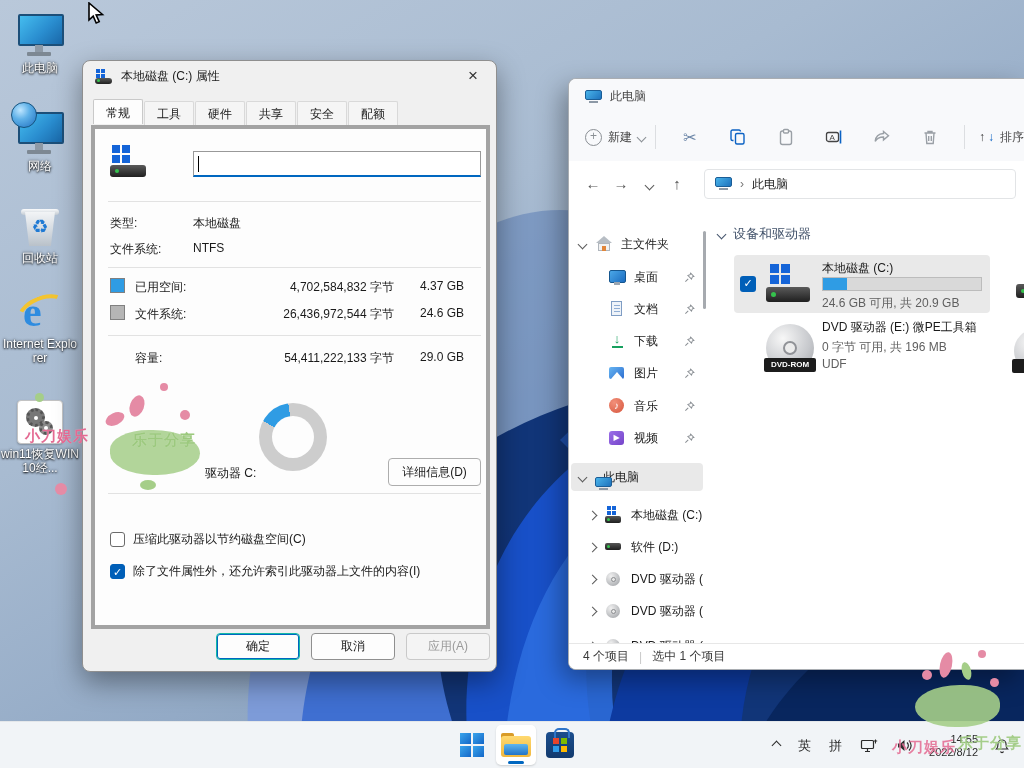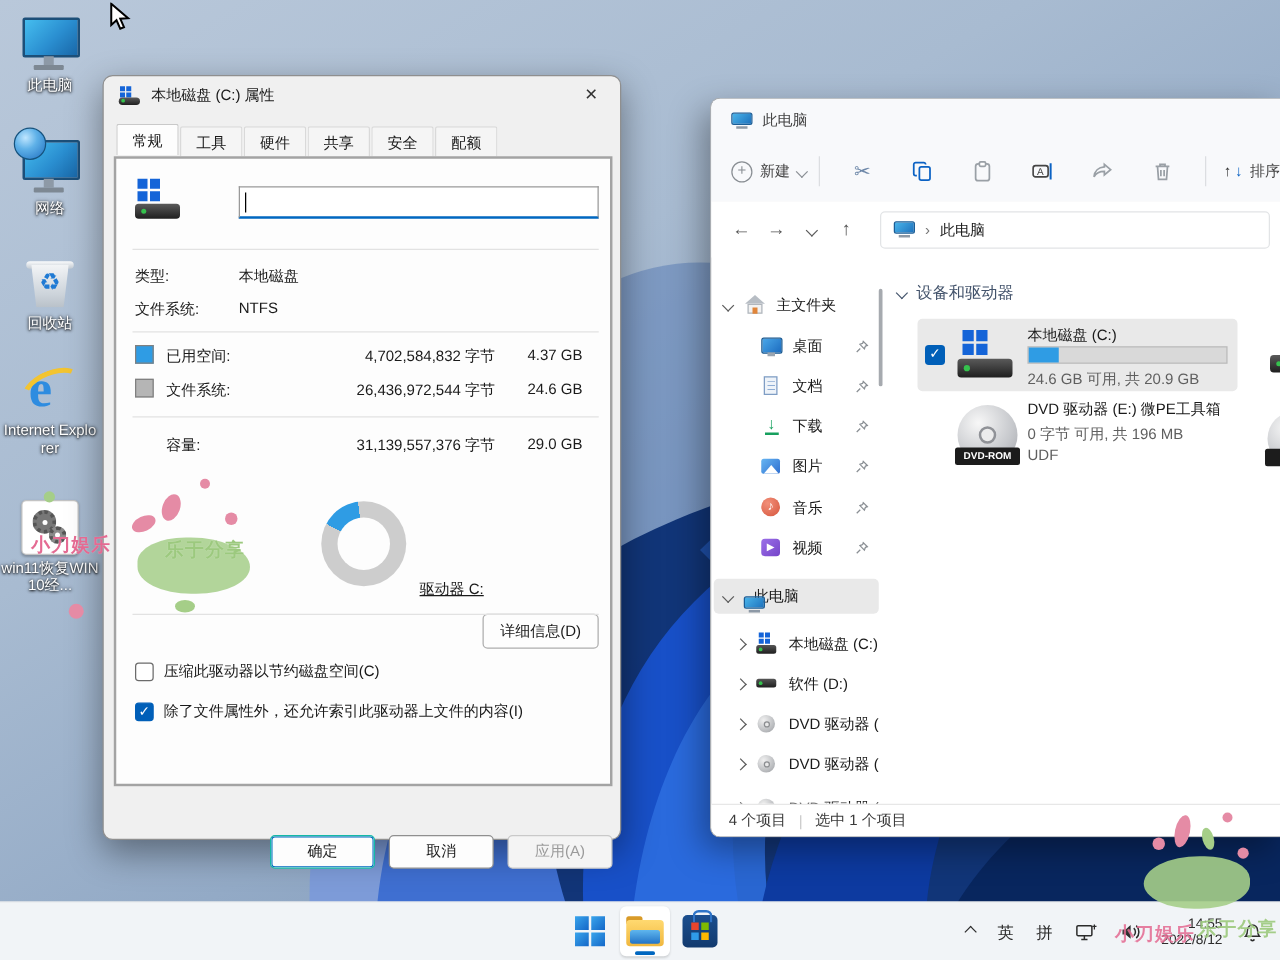--- a/index.html
+++ b/index.html
@@ -61,40 +61,40 @@
           border:1px solid #8f8f8f;border-radius:8px;box-shadow:0 10px 28px rgba(0,0,0,.4);box-sizing:border-box;}
   .dlg-titlebar{position:absolute;left:0;top:0;right:0;height:30px;display:flex;align-items:center;padding:0 12px;}
   .dlg-title{font-size:12px;margin-left:8px;}
   .dlg-close{position:absolute;right:6px;top:2px;width:34px;height:26px;text-align:center;line-height:26px;
              font-size:17px;color:#333;border-radius:4px;}
   .tabs{position:absolute;left:10px;top:40px;height:25px;display:flex;}
   .tab{padding:4px 12px 3px;font-size:12px;border:1px solid #d9d9d9;border-bottom:none;background:#f5f5f5;
        margin-right:1px;border-radius:2px 2px 0 0;position:relative;}
   .tab.active{background:#fdfdfd;border-color:#c9c9c9;padding-top:5px;top:-2px;z-index:3;}
   .tabpage{position:absolute;left:8px;top:64px;width:399px;height:504px;background:#fdfdfd;
-           border:2px solid #a3a3a3;box-sizing:border-box;z-index:2;}
+           border:4px solid #a3a3a3;box-sizing:border-box;z-index:2;}
   .drive32{position:relative;width:36px;height:32px;}
   .winlogo{position:absolute;display:grid;grid-template-columns:1fr 1fr;grid-template-rows:1fr 1fr;gap:2px;}
   .winlogo i{background:#1464d8;}
   .drive-body{position:absolute;border-radius:3px;background:linear-gradient(180deg,#5a5a5a,#1f1f1f);}
   .drive-body .led{position:absolute;left:5px;top:50%;margin-top:-2px;width:4px;height:4px;border-radius:50%;background:#35c24d;}
   .vol-input{position:absolute;left:98px;top:22px;width:288px;height:26px;background:#fff;border:1px solid #999;
              border-bottom:2px solid #0067c0;box-sizing:border-box;}
   .vol-input .caret{position:absolute;left:4px;top:4px;width:1px;height:16px;background:#000;}
   .sep{position:absolute;left:13px;width:373px;height:1px;background:#e2e2e2;}
   .flabel{position:absolute;font-size:12px;}
   .swatch{position:absolute;width:15px;height:15px;border:1px solid #808080;box-sizing:border-box;}
   .bytes{position:absolute;right:92px;text-align:right;}
   .gbs{position:absolute;right:22px;text-align:right;}
   .donut{position:absolute;left:164px;top:274px;width:68px;height:68px;border-radius:50%;}
   .donut .hole{position:absolute;left:13px;top:13px;width:42px;height:42px;border-radius:50%;background:#fdfdfd;}
   .btn{display:inline-block;background:#fdfdfd;border:1px solid #8f8f8f;border-radius:4px;text-align:center;
-       font-size:12px;box-sizing:border-box;margin-top:35px;}
+       font-size:12px;box-sizing:border-box;}
   .details-btn{position:absolute;left:293px;top:329px;width:93px;height:28px;line-height:26px;border-color:#adadad;}
-  .drive-cap{position:absolute;left:94px;top:336px;width:200px;text-align:right;text-decoration:underline;}
+  .drive-cap{position:absolute;left:110px;top:336px;width:200px;text-align:left;}
   .cbrow{position:absolute;left:15px;display:flex;align-items:center;}
   .cbox{width:15px;height:15px;border:1px solid #6b6b6b;border-radius:3px;background:#fff;box-sizing:border-box;
         margin-right:8px;flex:0 0 auto;position:relative;}
   .cbox.checked{background:#005fb8;border-color:#005fb8;color:#fff;font-size:11px;line-height:14px;text-align:center;}
   .dlg-buttons{position:absolute;left:0;bottom:10px;width:100%;height:28px;}
   .dlg-btn{position:absolute;width:84px;height:27px;line-height:25px;}
   .dlg-btn.primary{border:1px solid #14b8a6;box-shadow:inset 0 0 0 1px #0067c0;}
   .dlg-btn.disabled{color:#9a9a9a;border-color:#c9c9c9;background:#f4f4f4;}
 
   
@@ -325,21 +325,21 @@
     <span class="flabel gbs" style="top:150px">4.37 GB</span>
 
     <div class="swatch" style="left:15px;top:176px;background:#b5b5b5"></div>
     <span class="flabel" style="left:40px;top:177px">文件系统:</span>
     <span class="flabel bytes" style="top:177px">26,436,972,544 字节</span>
     <span class="flabel gbs" style="top:177px">24.6 GB</span>
 
     <div class="sep" style="top:206px"></div>
 
     <span class="flabel" style="left:40px;top:221px">容量:</span>
-    <span class="flabel bytes" style="top:221px">31,139,557,376 字节</span>
+    <span class="flabel bytes" style="top:221px">54,411,222,133 字节</span>
     <span class="flabel gbs" style="top:221px">29.0 GB</span>
 
     <div class="donut" style="background: conic-gradient(rgb(205, 205, 205) 0deg, rgb(205, 205, 205) 298deg, rgb(47, 156, 228) 298deg, rgb(47, 156, 228) 352deg, rgb(205, 205, 205) 352deg, rgb(205, 205, 205) 360deg);">
         <div class="hole"></div>
       </div>
     <div class="drive-cap">驱动器 C:</div>
     <div class="btn details-btn">详细信息(D)</div>
 
     <div class="sep" style="top:364px"></div>
 

